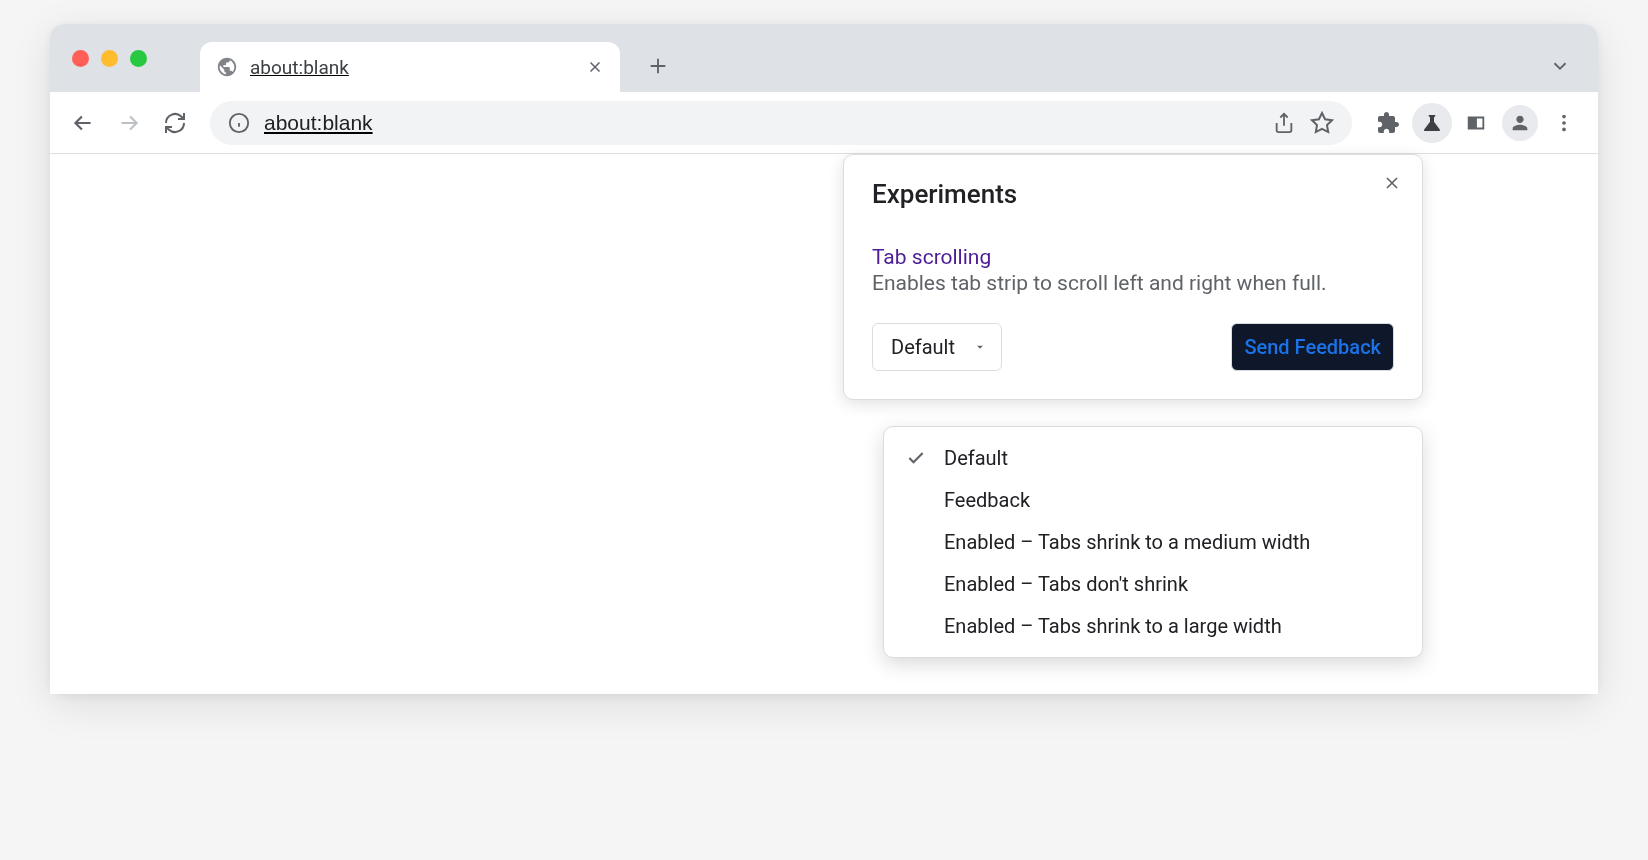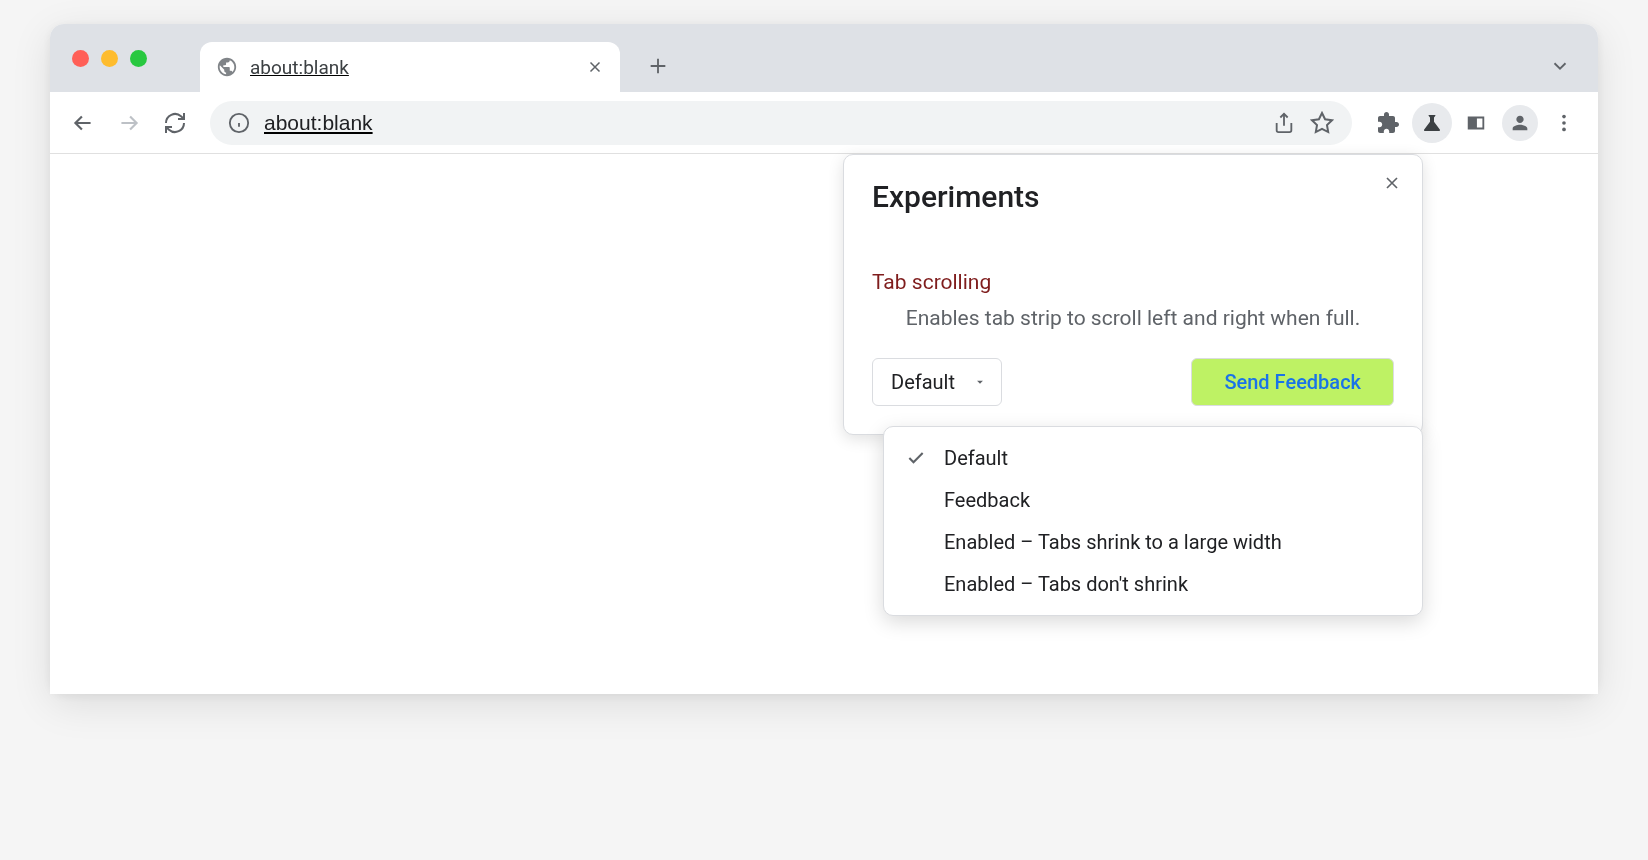--- a/index.html
+++ b/index.html
@@ -203,35 +203,34 @@
     width: 28px;
     height: 28px;
     color: #5f6368;
     cursor: pointer;
     font-size: 22px;
     display: flex;
     align-items: center;
     justify-content: center;
   }
   .popup-title {
-    font-size: 30px;
+    font-size: 26px;
     font-weight: 500;
     color: #202124;
-    margin-bottom: 56px;
+    margin-bottom: 36px;
   }
   .experiment-name {
     font-size: 21px;
-    color: #7f1d1d;
-    margin-bottom: 12px;
+    color: #4c1d95;
+    margin-bottom: 2px;
   }
   .experiment-desc {
     font-size: 21px;
     color: #5f6368;
     margin-bottom: 28px;
-    text-align: center;
   }
   .experiment-controls {
     display: flex;
     align-items: center;
     justify-content: space-between;
   }
   .dropdown-btn {
     height: 48px;
     border: 1px solid #dadce0;
     border-radius: 6px;
@@ -241,22 +240,22 @@
     padding: 0 14px 0 18px;
     gap: 18px;
     cursor: pointer;
     font-size: 20px;
     color: #202124;
   }
   .feedback-btn {
     height: 48px;
     border: 1px solid #dadce0;
     border-radius: 6px;
-    background: #bef264;
-    padding: 0 32px;
+    background: #0f172a;
+    padding: 0 12px;
     color: #1a73e8;
     font-size: 20px;
     font-weight: 500;
     cursor: pointer;
     display: flex;
     align-items: center;
   }
   .dropdown-menu {
     position: absolute;
     top: 402px;
@@ -438,21 +437,25 @@
           </svg>
         </span>
         <span class="dropdown-label">Default</span>
       </div>
       <div class="dropdown-item">
         <span class="check-slot"></span>
         <span class="dropdown-label">Feedback</span>
       </div>
       <div class="dropdown-item">
         <span class="check-slot"></span>
-        <span class="dropdown-label">Enabled – Tabs shrink to a large width</span>
+        <span class="dropdown-label">Enabled – Tabs shrink to a medium width</span>
       </div>
       <div class="dropdown-item">
         <span class="check-slot"></span>
         <span class="dropdown-label">Enabled – Tabs don't shrink</span>
       </div>
+      <div class="dropdown-item">
+        <span class="check-slot"></span>
+        <span class="dropdown-label">Enabled – Tabs shrink to a large width</span>
+      </div>
     </div>
 
 </div>
 
 </body></html>

